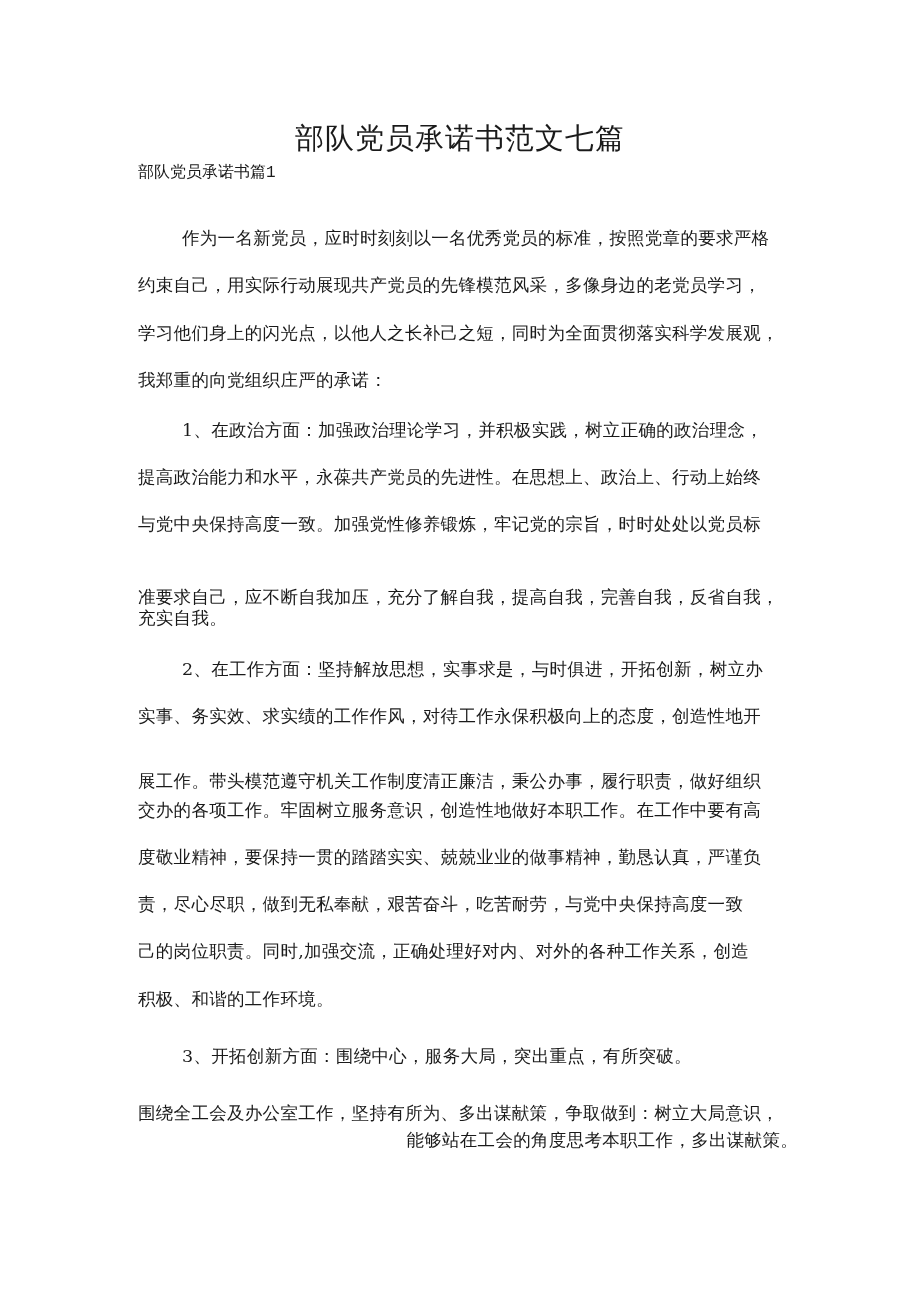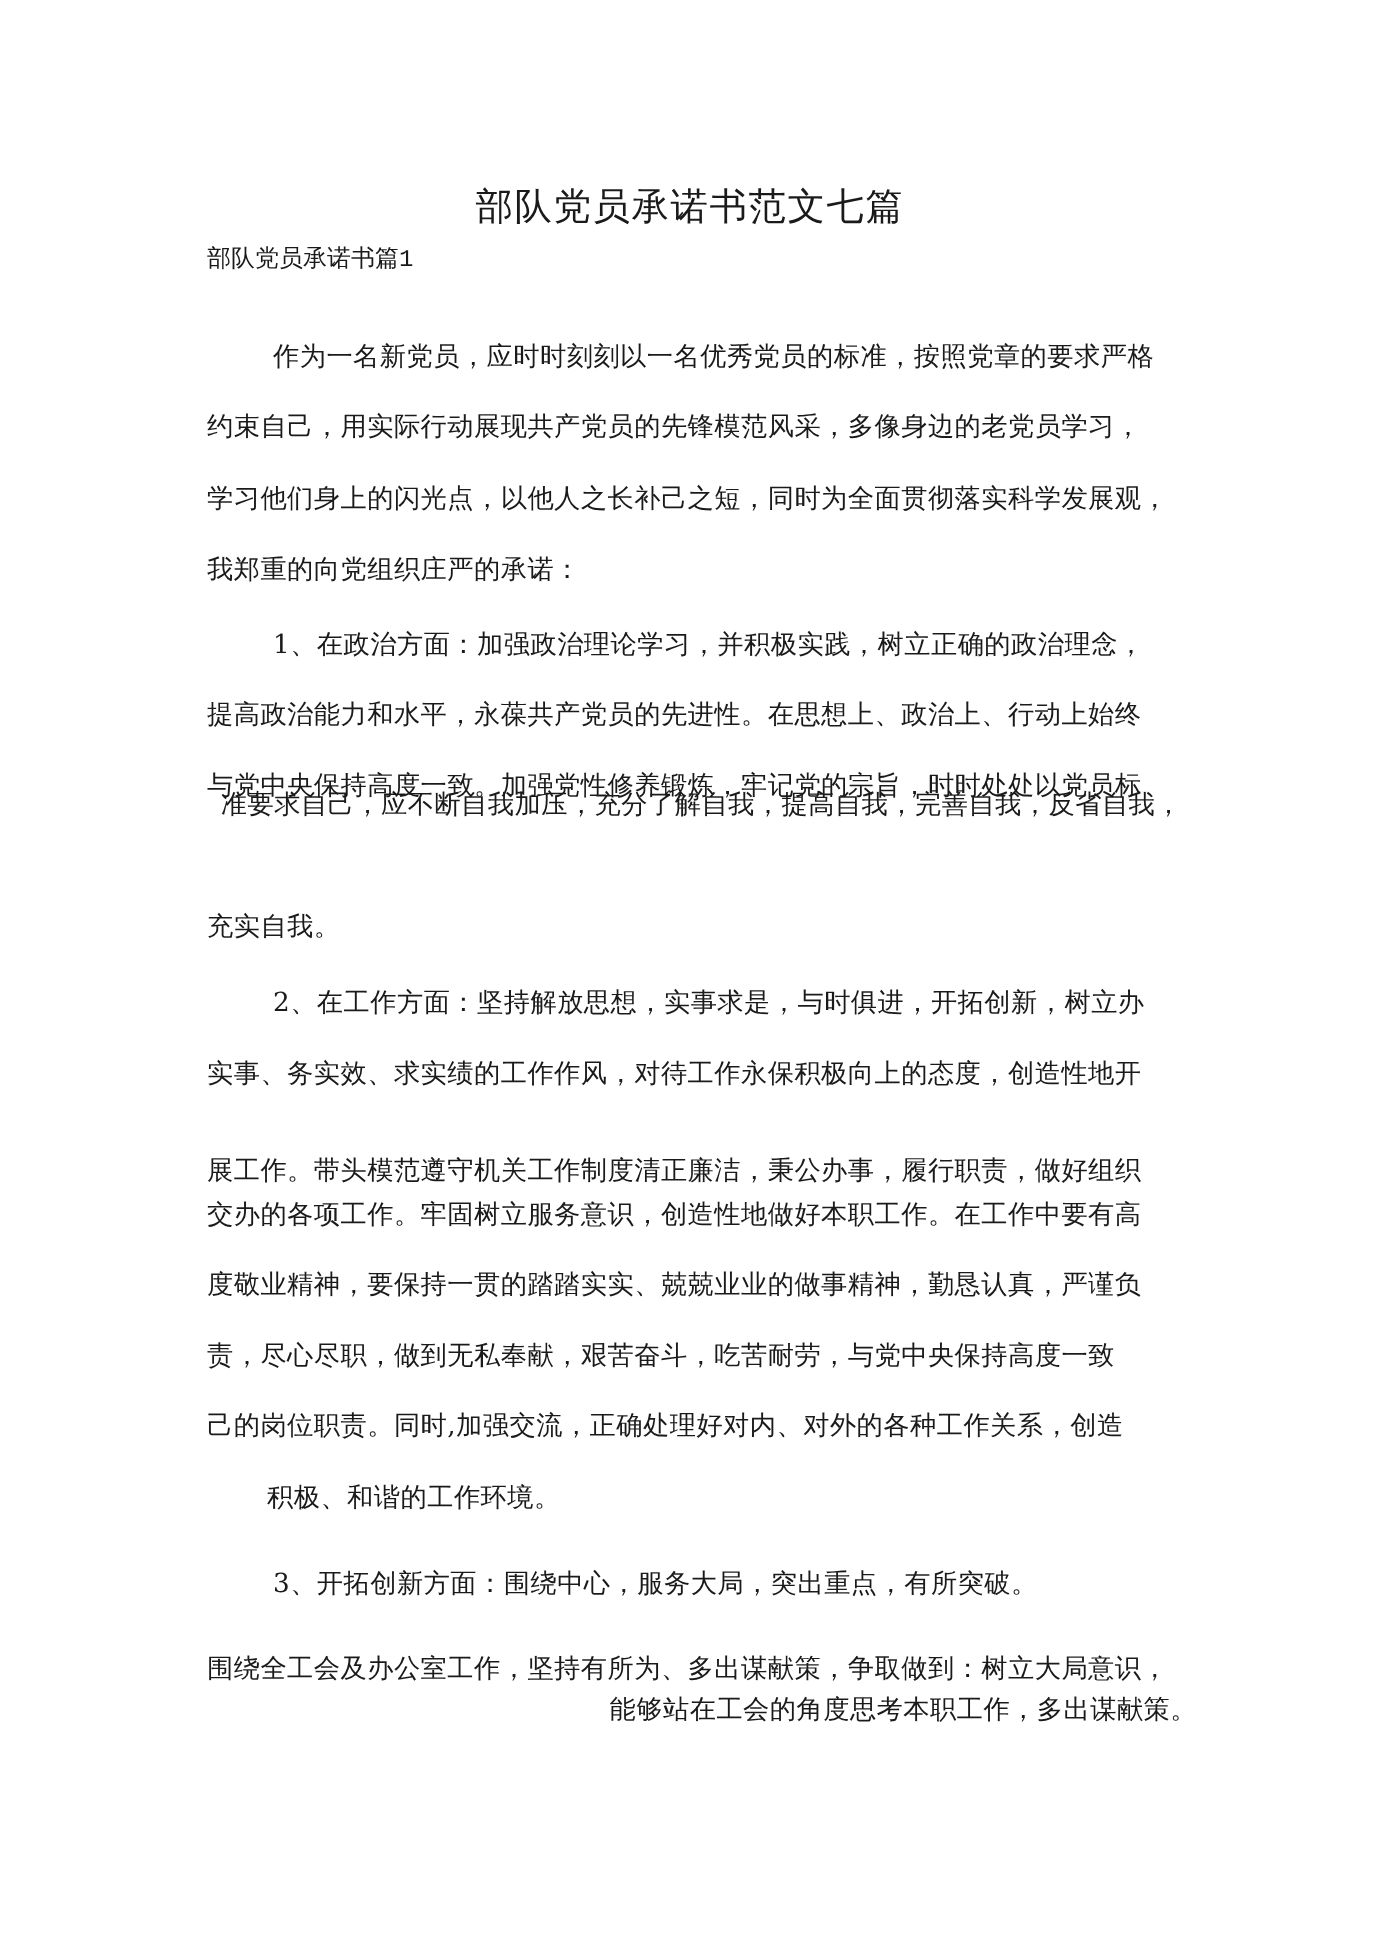--- a/index.html
+++ b/index.html
@@ -22,21 +22,21 @@
       width: 920px;
       height: 1301px;
       background: #ffffff;
     }
     .doc-title {
       position: absolute;
       left: 0;
       width: 920px;
       top: 120px;
       text-align: center;
-      font-size: 25px;
+      font-size: 29px;
       line-height: 36px;
       font-weight: normal;
       letter-spacing: 1px;
       margin: 0;
     }
     .section-heading {
       position: absolute;
       left: 138px;
       top: 160px;
       font-size: 16px;
@@ -78,33 +78,33 @@
     <div class="line indent" style="top:225px;">作为一名新党员，应时时刻刻以一名优秀党员的标准，按照党章的要求严格</div>
     <div class="line" style="top:272px;">约束自己，用实际行动展现共产党员的先锋模范风采，多像身边的老党员学习，</div>
     <div class="line" style="top:320px;">学习他们身上的闪光点，以他人之长补己之短，同时为全面贯彻落实科学发展观，</div>
     <div class="line" style="top:367px;">我郑重的向党组织庄严的承诺：</div>
   </div>
 
   <div>
     <div class="line indent" style="top:417px;">1、在政治方面：加强政治理论学习，并积极实践，树立正确的政治理念，</div>
     <div class="line" style="top:464px;">提高政治能力和水平，永葆共产党员的先进性。在思想上、政治上、行动上始终</div>
     <div class="line" style="top:511px;">与党中央保持高度一致。加强党性修养锻炼，牢记党的宗旨，时时处处以党员标</div>
-    <div class="line" style="top:524px;text-align:right;">准要求自己，应不断自我加压，充分了解自我，提高自我，完善自我，反省自我，</div>
+    <div class="line" style="top:584px;">准要求自己，应不断自我加压，充分了解自我，提高自我，完善自我，反省自我，</div>
     <div class="line" style="top:605px;">充实自我。</div>
   </div>
 
   <div>
     <div class="line indent" style="top:656px;">2、在工作方面：坚持解放思想，实事求是，与时俱进，开拓创新，树立办</div>
     <div class="line" style="top:703px;">实事、务实效、求实绩的工作作风，对待工作永保积极向上的态度，创造性地开</div>
     <div class="line" style="top:768px;">展工作。带头模范遵守机关工作制度清正廉洁，秉公办事，履行职责，做好组织</div>
     <div class="line" style="top:797px;">交办的各项工作。牢固树立服务意识，创造性地做好本职工作。在工作中要有高</div>
     <div class="line" style="top:844px;">度敬业精神，要保持一贯的踏踏实实、兢兢业业的做事精神，勤恳认真，严谨负</div>
     <div class="line" style="top:891px;">责，尽心尽职，做到无私奉献，艰苦奋斗，吃苦耐劳，与党中央保持高度一致</div>
     <div class="line" style="top:938px;">己的岗位职责。同时,加强交流，正确处理好对内、对外的各种工作关系，创造</div>
-    <div class="line" style="top:986px;margin-left:40px;">积极、和谐的工作环境。</div>
+    <div class="line" style="top:986px;">积极、和谐的工作环境。</div>
   </div>
 
   <div>
     <div class="line indent" style="top:1043px;">3、开拓创新方面：围绕中心，服务大局，突出重点，有所突破。</div>
   </div>
 
   <div>
     <div class="tight" style="top:1100px;">围绕全工会及办公室工作，坚持有所为、多出谋献策，争取做到：树立大局意识，</div>
     <div class="tight" style="top:1127px;text-align:right;">能够站在工会的角度思考本职工作，多出谋献策。</div>
   </div>

